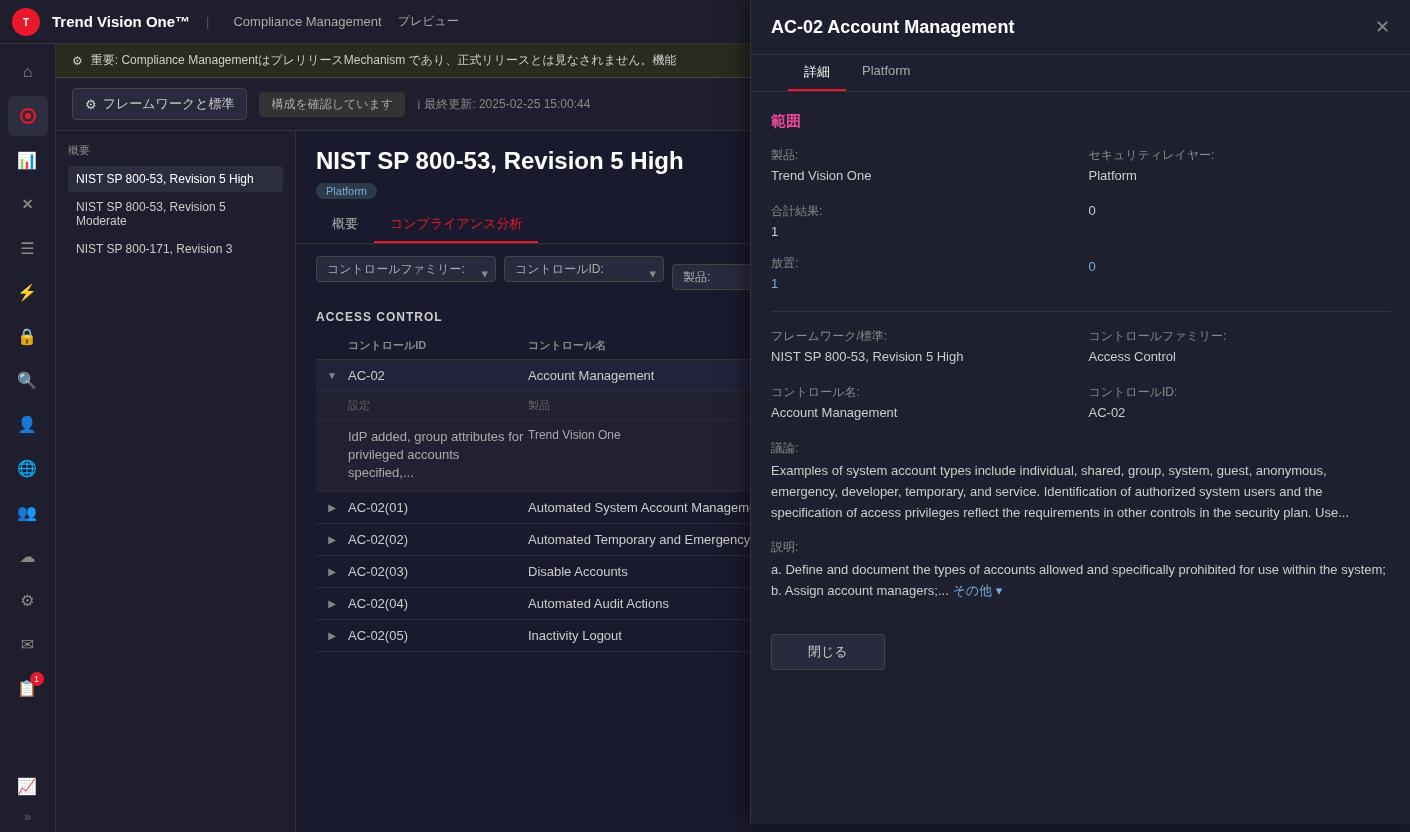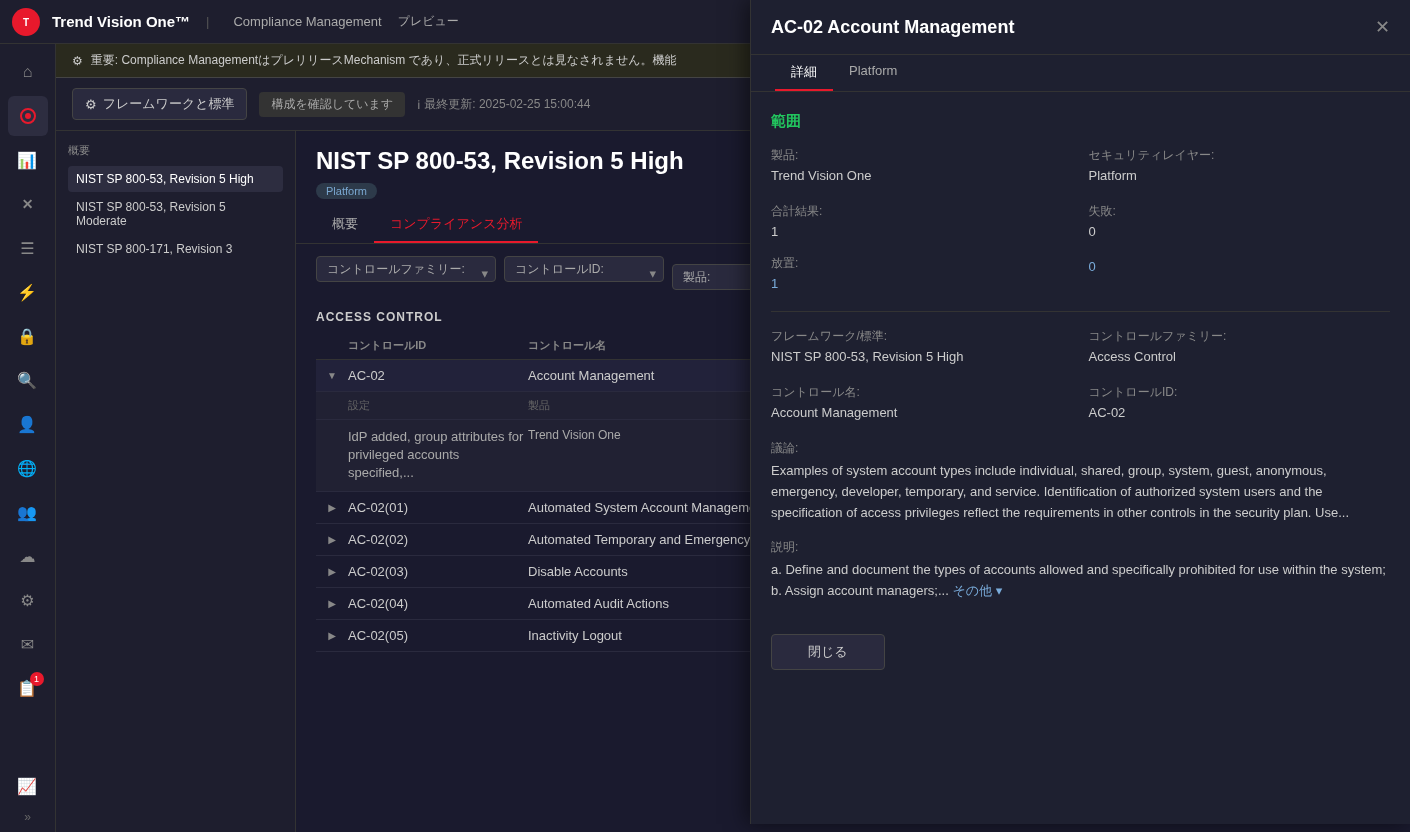--- a/index.html
+++ b/index.html
@@ -76,25 +76,25 @@
     .sub-row-header { display: grid; grid-template-columns: 180px 1fr; padding: 6px 0 6px 32px; color: #666; font-size: 11px; border-bottom: 1px solid #2a2a3e; background: #212133; }
     .sub-item { display: grid; grid-template-columns: 180px 1fr; padding: 8px 0 8px 32px; border-bottom: 1px solid #2a2a3e; background: #212133; cursor: pointer; }
     .sub-description { color: #aaa; font-size: 13px; line-height: 1.4; }
     .sub-product { color: #aaa; font-size: 12px; }
 
     
     .panel-overlay { position: absolute; right: 0; top: 0; width: 660px; height: 824px; background: #1e2030; border-left: 1px solid #333; display: flex; flex-direction: column; z-index: 100; box-shadow: -4px 0 20px rgba(0,0,0,0.5); }
     .panel-header { padding: 16px 20px; border-bottom: 1px solid #333; display: flex; align-items: center; justify-content: space-between; flex-shrink: 0; }
     .panel-title { font-size: 18px; font-weight: 600; color: #fff; }
     .panel-close { color: #888; cursor: pointer; font-size: 18px; background: none; border: none; }
-    .panel-tabs { display: flex; border-bottom: 1px solid #333; padding: 0 24px; flex-shrink: 0; }
+    .panel-tabs { display: flex; border-bottom: 1px solid #333; padding: 0 37px; flex-shrink: 0; }
     .panel-tab { padding: 8px 16px; cursor: pointer; color: #aaa; font-size: 13px; border-bottom: 2px solid transparent; }
     .panel-tab.active { color: #fff; border-bottom-color: #e8192c; }
     .panel-body { flex: 1; overflow-y: auto; padding: 20px; }
-    .panel-section-title { color: #22c55e; font-size: 15px; font-weight: 600; margin-bottom: 16px; }
+    .panel-section-title { color: #ec4899; font-size: 15px; font-weight: 600; margin-bottom: 16px; }
     .panel-grid { display: grid; grid-template-columns: 1fr 1fr; gap: 16px; margin-bottom: 20px; }
     .panel-field-label { color: #888; font-size: 12px; margin-bottom: 4px; }
     .panel-field-value { color: #ccc; font-size: 13px; }
     .panel-field-value.link { color: #7aacdb; }
     .panel-divider { border: none; border-top: 1px solid #333; margin: 16px 0; }
     .panel-description { color: #ccc; font-size: 13px; line-height: 1.6; }
     .panel-description a { color: #7aacdb; text-decoration: none; cursor: pointer; }
     .panel-close-btn { background: #2a2a3e; border: 1px solid #444; color: #ccc; padding: 8px 36px; border-radius: 4px; cursor: pointer; font-size: 13px; margin-top: 16px; }
   </style>
 </head>
@@ -324,21 +324,20 @@
           <div class="panel-field-value">Platform</div>
         </div>
       </div>
 
       <div class="panel-grid">
         <div>
           <div class="panel-field-label">合計結果:</div>
           <div class="panel-field-value">1</div>
         </div>
         <div>
-          <div class="panel-field-label">失敗:</div>
           <div class="panel-field-value">0</div>
         </div>
         <div>
           <div class="panel-field-label">放置:</div>
           <div class="panel-field-value link">1</div>
         </div>
         <div>
           <div class="panel-field-label"></div>
           <div class="panel-field-value link">0</div>
         </div>

